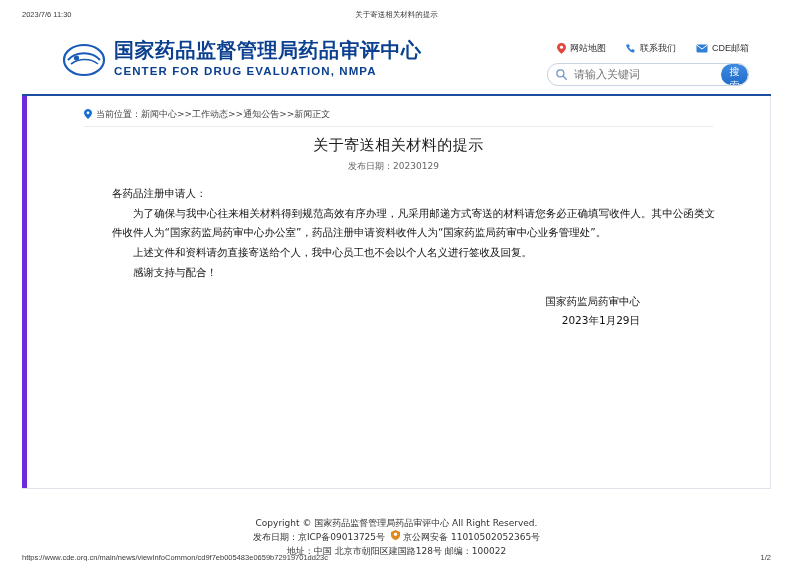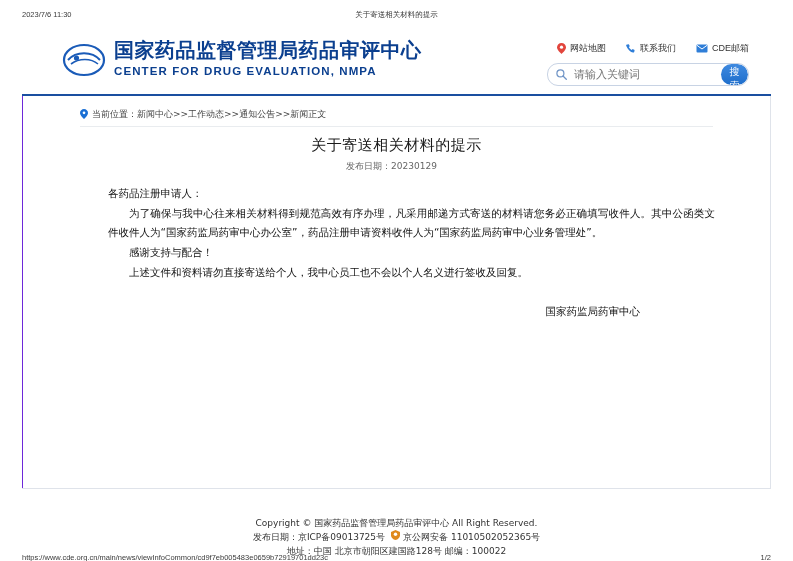--- a/index.html
+++ b/index.html
@@ -126,21 +126,21 @@
     font-size: 10px;
     font-family: "DejaVu Sans", "Liberation Sans", sans-serif;
     border-radius: 11px;
     cursor: pointer;
   }
 
   
   .content-frame {
     position: relative;
     height: 392px;
-    border-left: 1px solid #6d28d9;
+    border-left: 5px solid #6d28d9;
     border-right: 1px solid #dfe3ea;
     background: #fff;
   }
 
   .breadcrumb {
     position: absolute;
     left: 57px;
     top: 12px;
     font-size: 9px;
     color: #444;
@@ -187,21 +187,21 @@
     top: 88px;
     font-family: "DejaVu Sans", "Liberation Sans", sans-serif;
     font-size: 10.5px;
     line-height: 19px;
     color: #111;
     text-align: justify;
   }
   .doc-body p { margin: 0 0 1px 0; }
   .indent { text-indent: 21px; }
   .sign {
-    margin-top: 20px;
+    margin-top: 10px;
     text-align: right;
     padding-right: 75px;
     line-height: 19px;
   }
 
   
   .site-footer {
     position: relative;
     height: 36px;
     border-top: 1px solid #dfe3ea;
@@ -297,24 +297,25 @@
     <div class="breadcrumb-rule"></div>
 
     <div class="doc-title">关于寄送相关材料的提示</div>
     <div class="doc-date">
       <span>发布日期：</span><span>20230129</span>
     </div>
 
     <div class="doc-body">
       <p>各药品注册申请人：</p>
       <p class="indent">为了确保与我中心往来相关材料得到规范高效有序办理，凡采用邮递方式寄送的材料请您务必正确填写收件人。其中公函类文件收件人为“国家药监局药审中心办公室”，药品注册申请资料收件人为“国家药监局药审中心业务管理处”。</p>
+      <p class="indent">上述文件和资料请勿直接寄送给个人，我中心员工也不会以个人名义进行签收及回复。</p>
       <p class="indent">感谢支持与配合！</p>
-      <p class="indent">上述文件和资料请勿直接寄送给个人，我中心员工也不会以个人名义进行签收及回复。</p>
       <div class="sign">
         <div>国家药监局药审中心</div>
+        <div>2023年1月29日</div>
       </div>
     </div>
   </div>
 
   <div class="site-footer">
     <div>Copyright © 国家药品监督管理局药品审评中心  All Right Reserved.</div>
     <div class="beian-row">
       <span>发布日期：京ICP备09013725号</span>
       <span class="gw-badge">
         <span>

